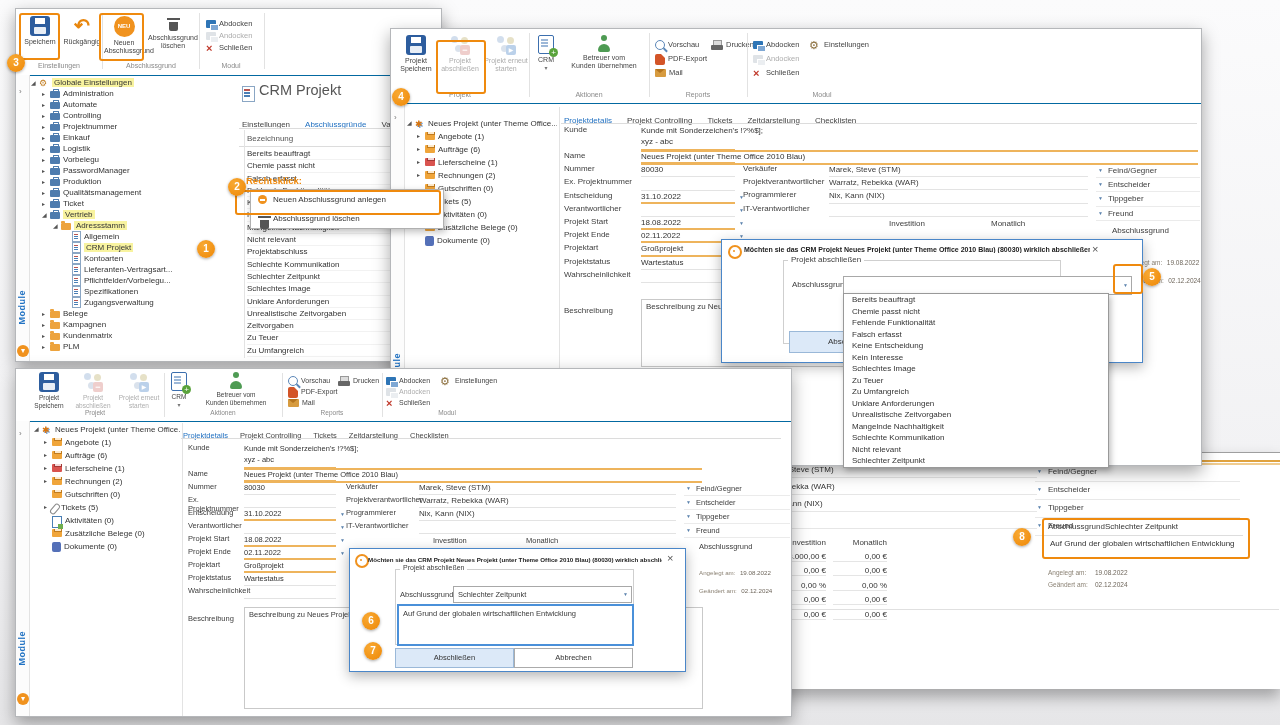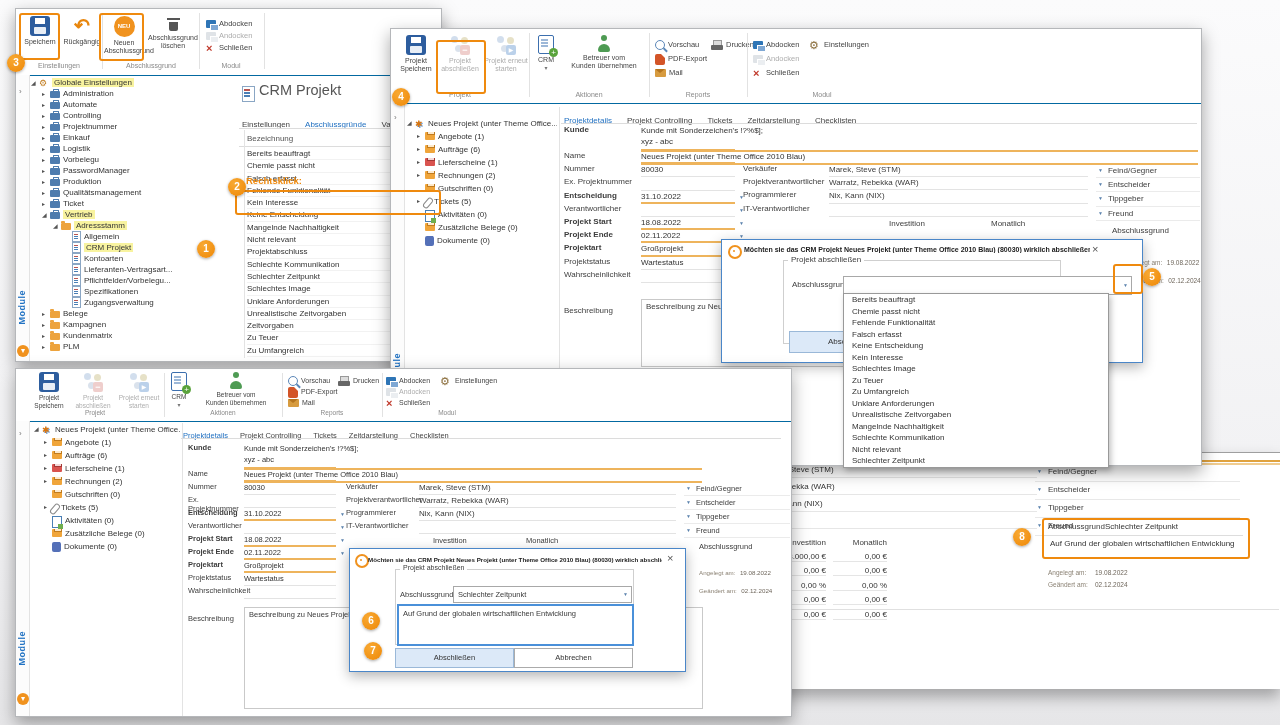--- a/index.html
+++ b/index.html
@@ -102,21 +102,21 @@
   
   .tab{display:inline-block;font-size:8px;color:#444;margin-right:15px;cursor:pointer;white-space:nowrap;}
   .tab.active{color:#1f6fc0;}
   .pw3 .tab{font-size:7.5px;margin-right:12px;}
   
   .lrow{height:11.3px;line-height:11.3px;font-size:8px;color:#333;border-bottom:1px solid #f2f2f2;white-space:nowrap;cursor:pointer;}
   
   .frow{display:flex;height:13.2px;position:relative;}
   .frow.twoline{height:26px;}
   .flab{flex:none;font-size:8px;color:#3d3d3d;}
-  .flab.b{font-weight:bold;}
+  .flab.b{font-weight:normal;}
   .fval{position:relative;border-bottom:1px solid #e3e3e3;font-size:8px;color:#333;}
   .fval.hl{border-bottom:2px solid #eeb45c;}
   .ftext{position:absolute;left:0;top:1px;white-space:nowrap;}
   .ftext2{position:absolute;left:0;top:12px;white-space:nowrap;}
   .farr{display:none;position:absolute;right:-9px;top:3px;font-size:5px;color:#5b82ad;font-style:normal;}
   .farr.show{display:block;}
   .farr:before{content:"▼";}
   .pw2 .flab{width:77px;}
   .pw2 .fval{width:94px;}
   .pw3 .frow{height:13px;}
@@ -1114,20 +1114,34 @@
         <i class="ca" style="top:4px;"></i>
       </div>
       <div class="reasonbox" style="left:47px;top:55px;width:233px;height:38px;">
         <span class="rt">Auf Grund der globalen wirtschaftlichen Entwicklung</span>
       </div>
       <div class="dbtn primary" style="left:45px;top:99px;width:117px;height:18px;line-height:18px;font-size:7.5px;">Abschließen</div>
       <div class="dbtn" style="left:164px;top:99px;width:117px;height:18px;line-height:18px;font-size:7.5px;">Abbrechen</div>
     </div>
   </div>
 
+  <div class="ctxmenu" style="left:250px;top:189px;width:192px;" id="ctxmenu">
+    <div>
+
+        <div class="cmitem">
+          <span class="ticon ic ic-newreason"></span>
+          <span class="cmlbl">Neuen Abschlussgrund anlegen</span>
+        </div>
+
+        <div class="cmitem">
+          <span class="ticon ic ic-trash"></span>
+          <span class="cmlbl">Abschlussgrund löschen</span>
+        </div>
+      </div>
+  </div>
 
   <div class="hint" style="left:246px;top:175px;">Rechtsklick:</div>
   <div class="obox" style="left:19px;top:13px;width:37px;height:43px;"></div>
   <div class="obox" style="left:99px;top:13px;width:41px;height:44px;"></div>
   <div class="obox" style="left:235px;top:190px;width:202px;height:21px;"></div>
   <div class="obox" style="left:436px;top:40px;width:46px;height:50px;"></div>
   <div class="obox" style="left:1113px;top:264px;width:26px;height:26px;"></div>
   <div class="obox" style="left:1042px;top:518px;width:204px;height:37px;"></div>
   <div id="badges">
 

